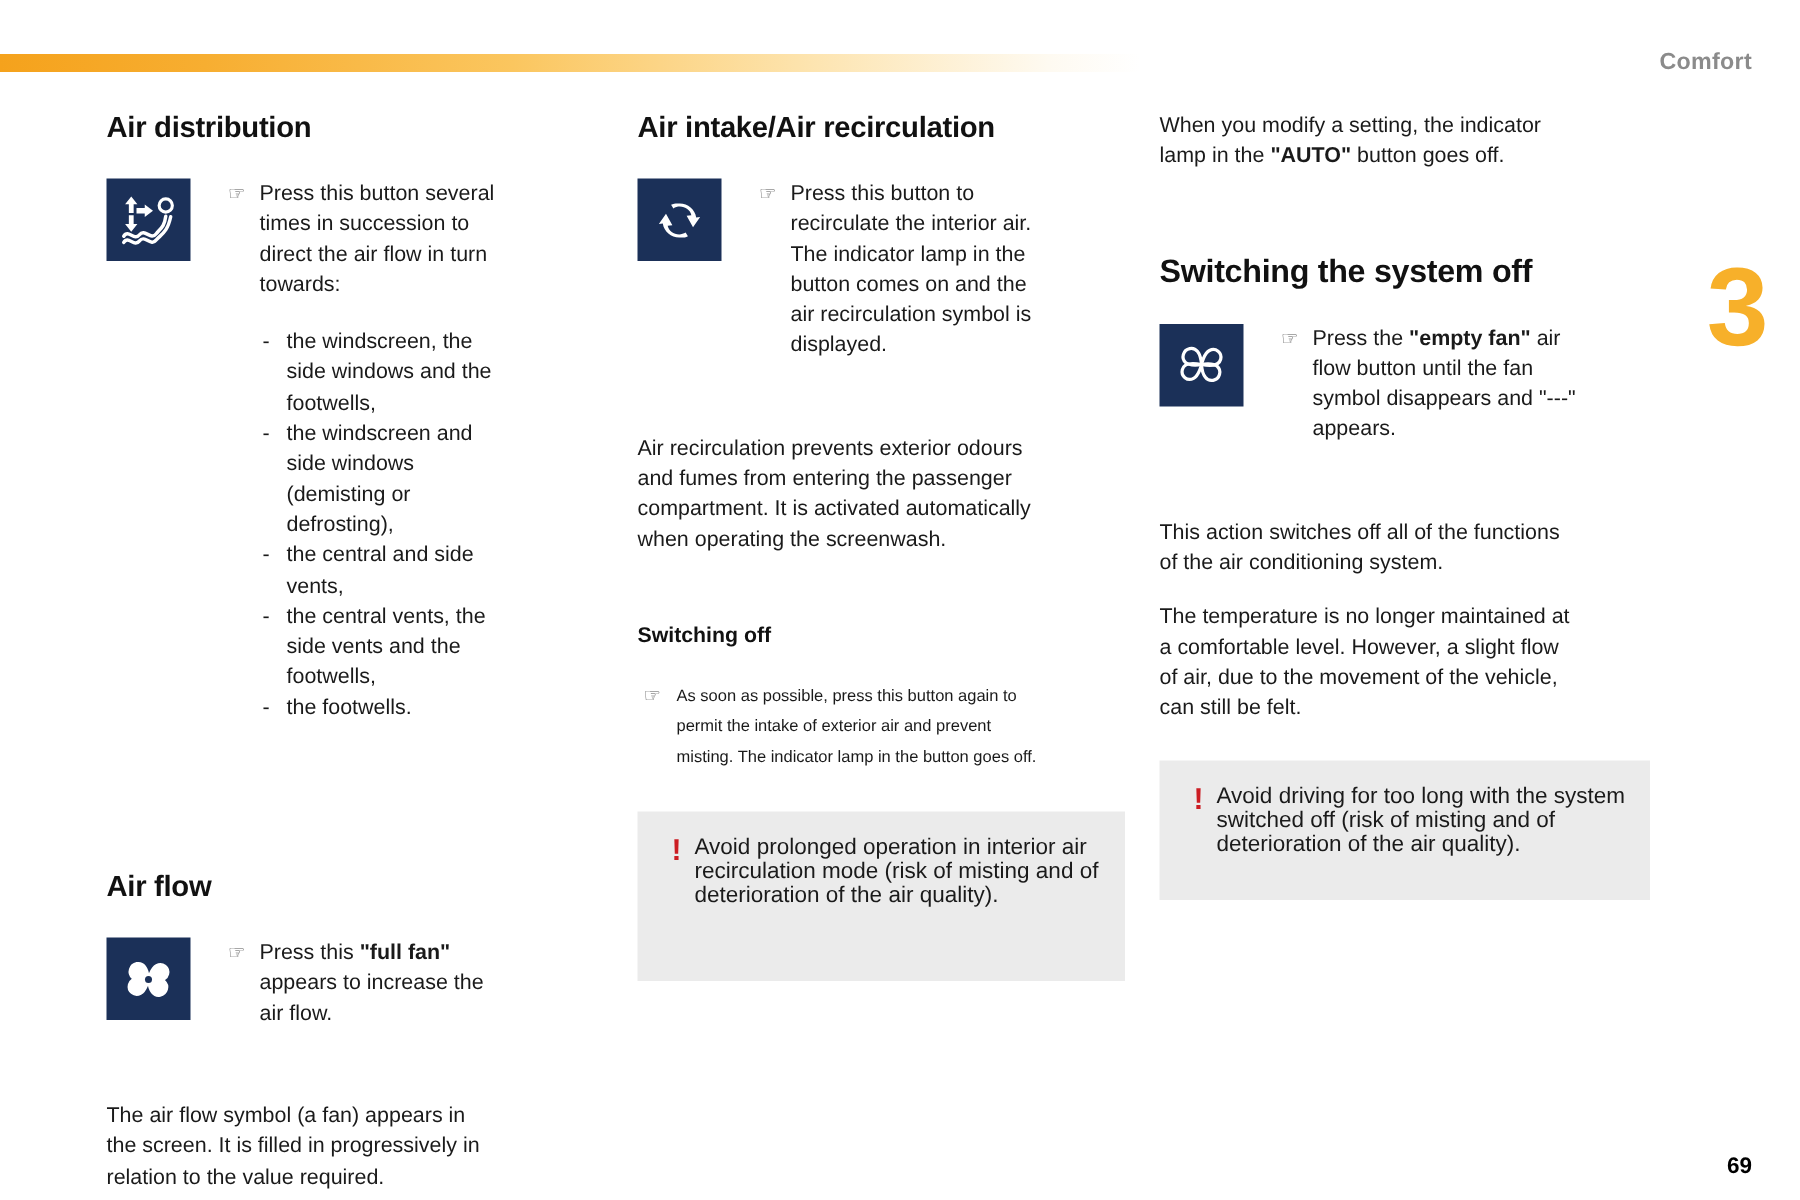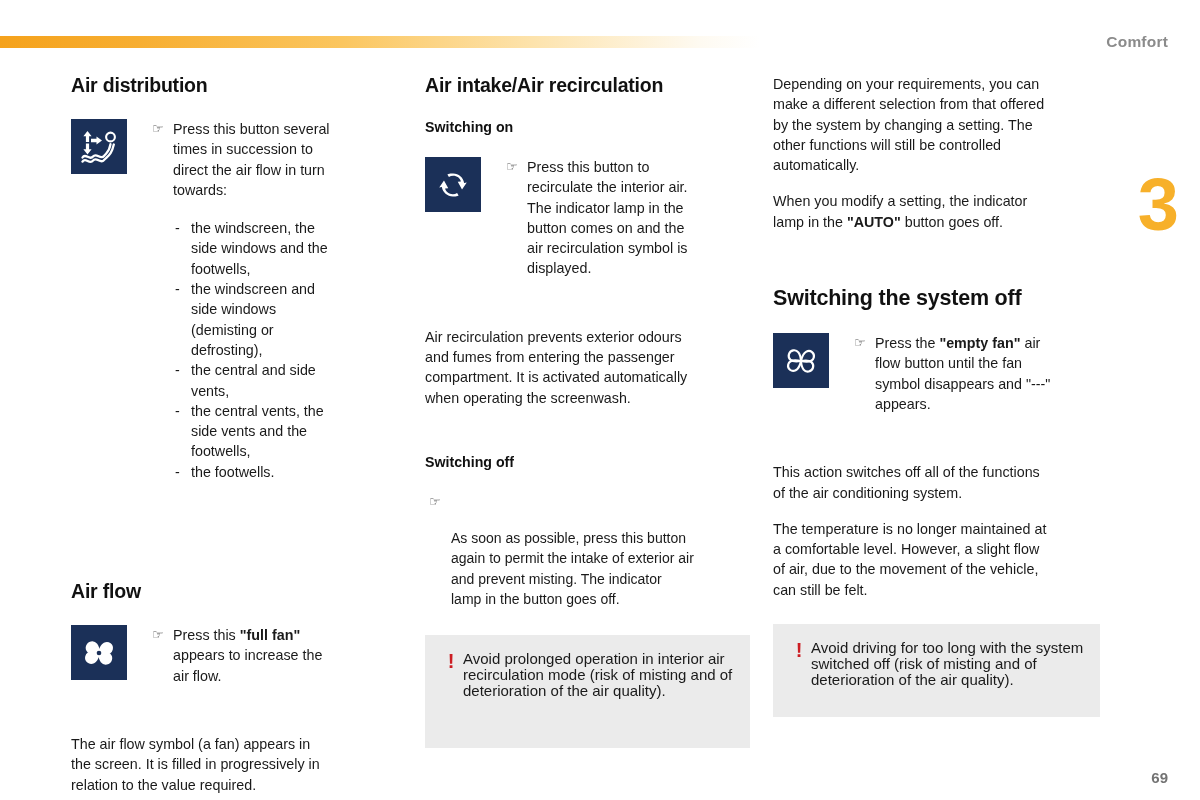--- a/index.html
+++ b/index.html
@@ -49,21 +49,21 @@
     letter-spacing: -1px;
   }
 
   
   .page-number {
     position: absolute;
     bottom: 14px;
     right: 32px;
     font-size: 15px;
     font-weight: 700;
-    color: #737373;
+    color: #000000;
   }
 
   
   .columns {
     position: absolute;
     top: 74px;
     left: 0;
     width: 1200px;
     display: flex;
     gap: 0;
@@ -157,23 +157,22 @@
 
   
   .hand-block {
     display: flex;
     align-items: flex-start;
     margin-bottom: 16px;
   }
   .hand-block .hand { width: 26px; flex: 0 0 26px; padding-left: 4px;}
   .hand-block .txt {
     flex: 1 1 auto;
-    font-size: 14px;
+    font-size: 11px;
     line-height: 20.3px;
-    margin-top: 36px;
   }
 
   
   .warning-box {
     background: #ebebeb;
     display: flex;
     align-items: flex-start;
     padding: 16px 16px 18px 14px;
     box-sizing: border-box;
   }
@@ -275,21 +274,20 @@
     <div class="spacer-30"></div>
 
     <p class="body">The air flow symbol (a fan) appears in the screen. It is filled in progressively in relation to the value required.</p>
 
   </div>
 
   <div class="col col-2">
 
     <h2 class="section-title">Air intake/Air recirculation</h2>
 
-    <h3 class="sub-title">Switching on</h3>
 
     <div class="icon-block">
       <div class="btn-icon">
         <svg width="34" height="34" viewBox="0 0 40 40" aria-hidden="true">
           <g fill="#ffffff">
 
             <path d="M20.2 6.6 C26.6 6.6, 32.2 11.3, 33.1 17.6 L36.2 17.2 L30.6 25.2 L25.6 16.3 L29.3 15.8 C28.4 11.9, 24.7 9.1, 20.2 9.1 C18.4 9.1, 16.7 9.6, 15.2 10.5 L13.4 7.7 C15.4 6.4, 17.7 6.6, 20.2 6.6 Z"></path>
 
             <path d="M19.8 33.4 C13.4 33.4, 7.8 28.7, 6.9 22.4 L3.8 22.8 L9.4 14.8 L14.4 23.7 L10.7 24.2 C11.6 28.1, 15.3 30.9, 19.8 30.9 C21.6 30.9, 23.3 30.4, 24.8 29.5 L26.6 32.3 C24.6 33.6, 22.3 33.4, 19.8 33.4 Z"></path>
           </g>
@@ -316,21 +314,20 @@
     <div class="warning-box wbox-c2">
       <div class="bang">!</div>
       <div class="txt">Avoid prolonged operation in interior air recirculation mode (risk of misting and of deterioration of the air quality).</div>
     </div>
 
   </div>
 
   <div class="col col-3">
 
 
-    <p class="body">Depending on your requirements, you can make a different selection from that offered by the system by changing a setting. The other functions will still be controlled automatically.</p>
 
     <p class="body"><span>When you modify a setting, the indicator lamp in the </span><b>"AUTO"</b><span> button goes off.</span></p>
 
     <div class="spacer-38"></div>
 
     <h2 class="section-title big">Switching the system off</h2>
 
     <div class="icon-block">
       <div class="btn-icon">
         <svg width="36" height="36" viewBox="0 0 40 40" aria-hidden="true">

